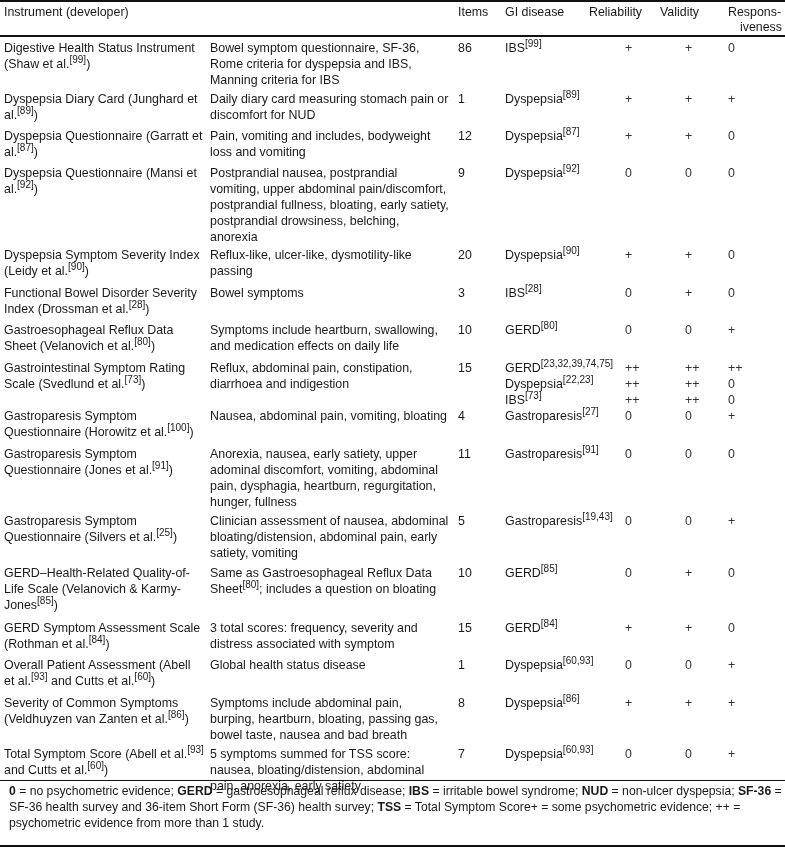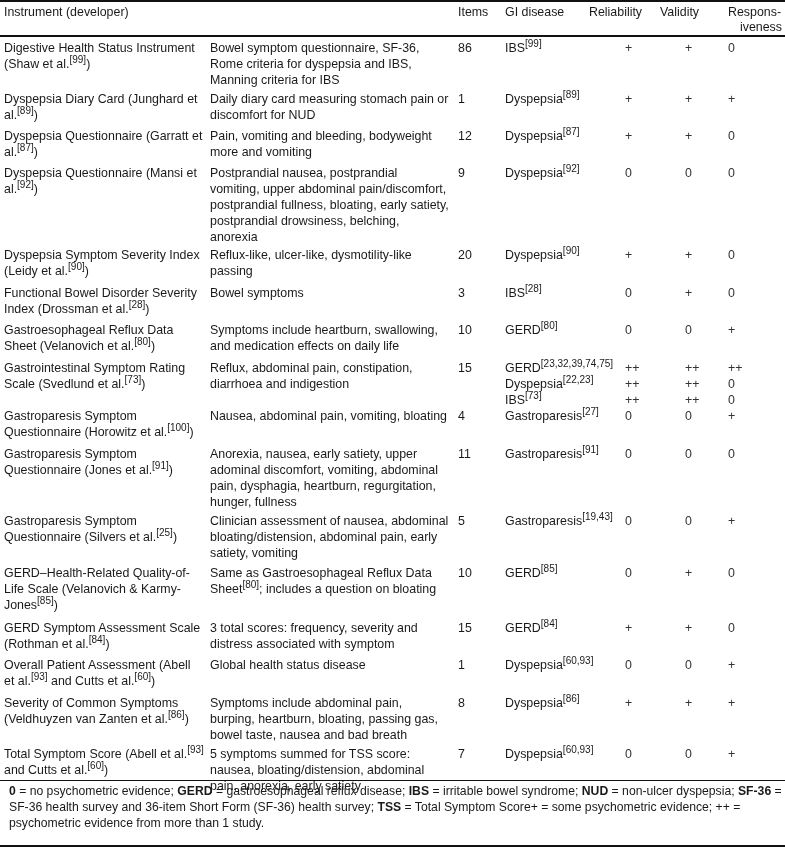--- a/index.html
+++ b/index.html
@@ -72,21 +72,21 @@
         </div>
         <div class="cell c6 sym">
           <div>+</div>
         </div>
         <div class="cell c7 sym">
           <div>+</div>
         </div>
       </div>
       <div class="row" style="top: 128px;">
         <div class="cell c1">Dyspepsia Questionnaire (Garratt et al.<sup>[87]</sup>)</div>
-        <div class="cell c2">Pain, vomiting and bleeding, bodyweight more and vomiting</div>
+        <div class="cell c2">Pain, vomiting and includes, bodyweight loss and vomiting</div>
         <div class="cell c3">12</div>
         <div class="cell c4">
           <div>Dyspepsia<sup>[87]</sup></div>
         </div>
         <div class="cell c5 sym">
           <div>+</div>
         </div>
         <div class="cell c6 sym">
           <div>+</div>
         </div>

